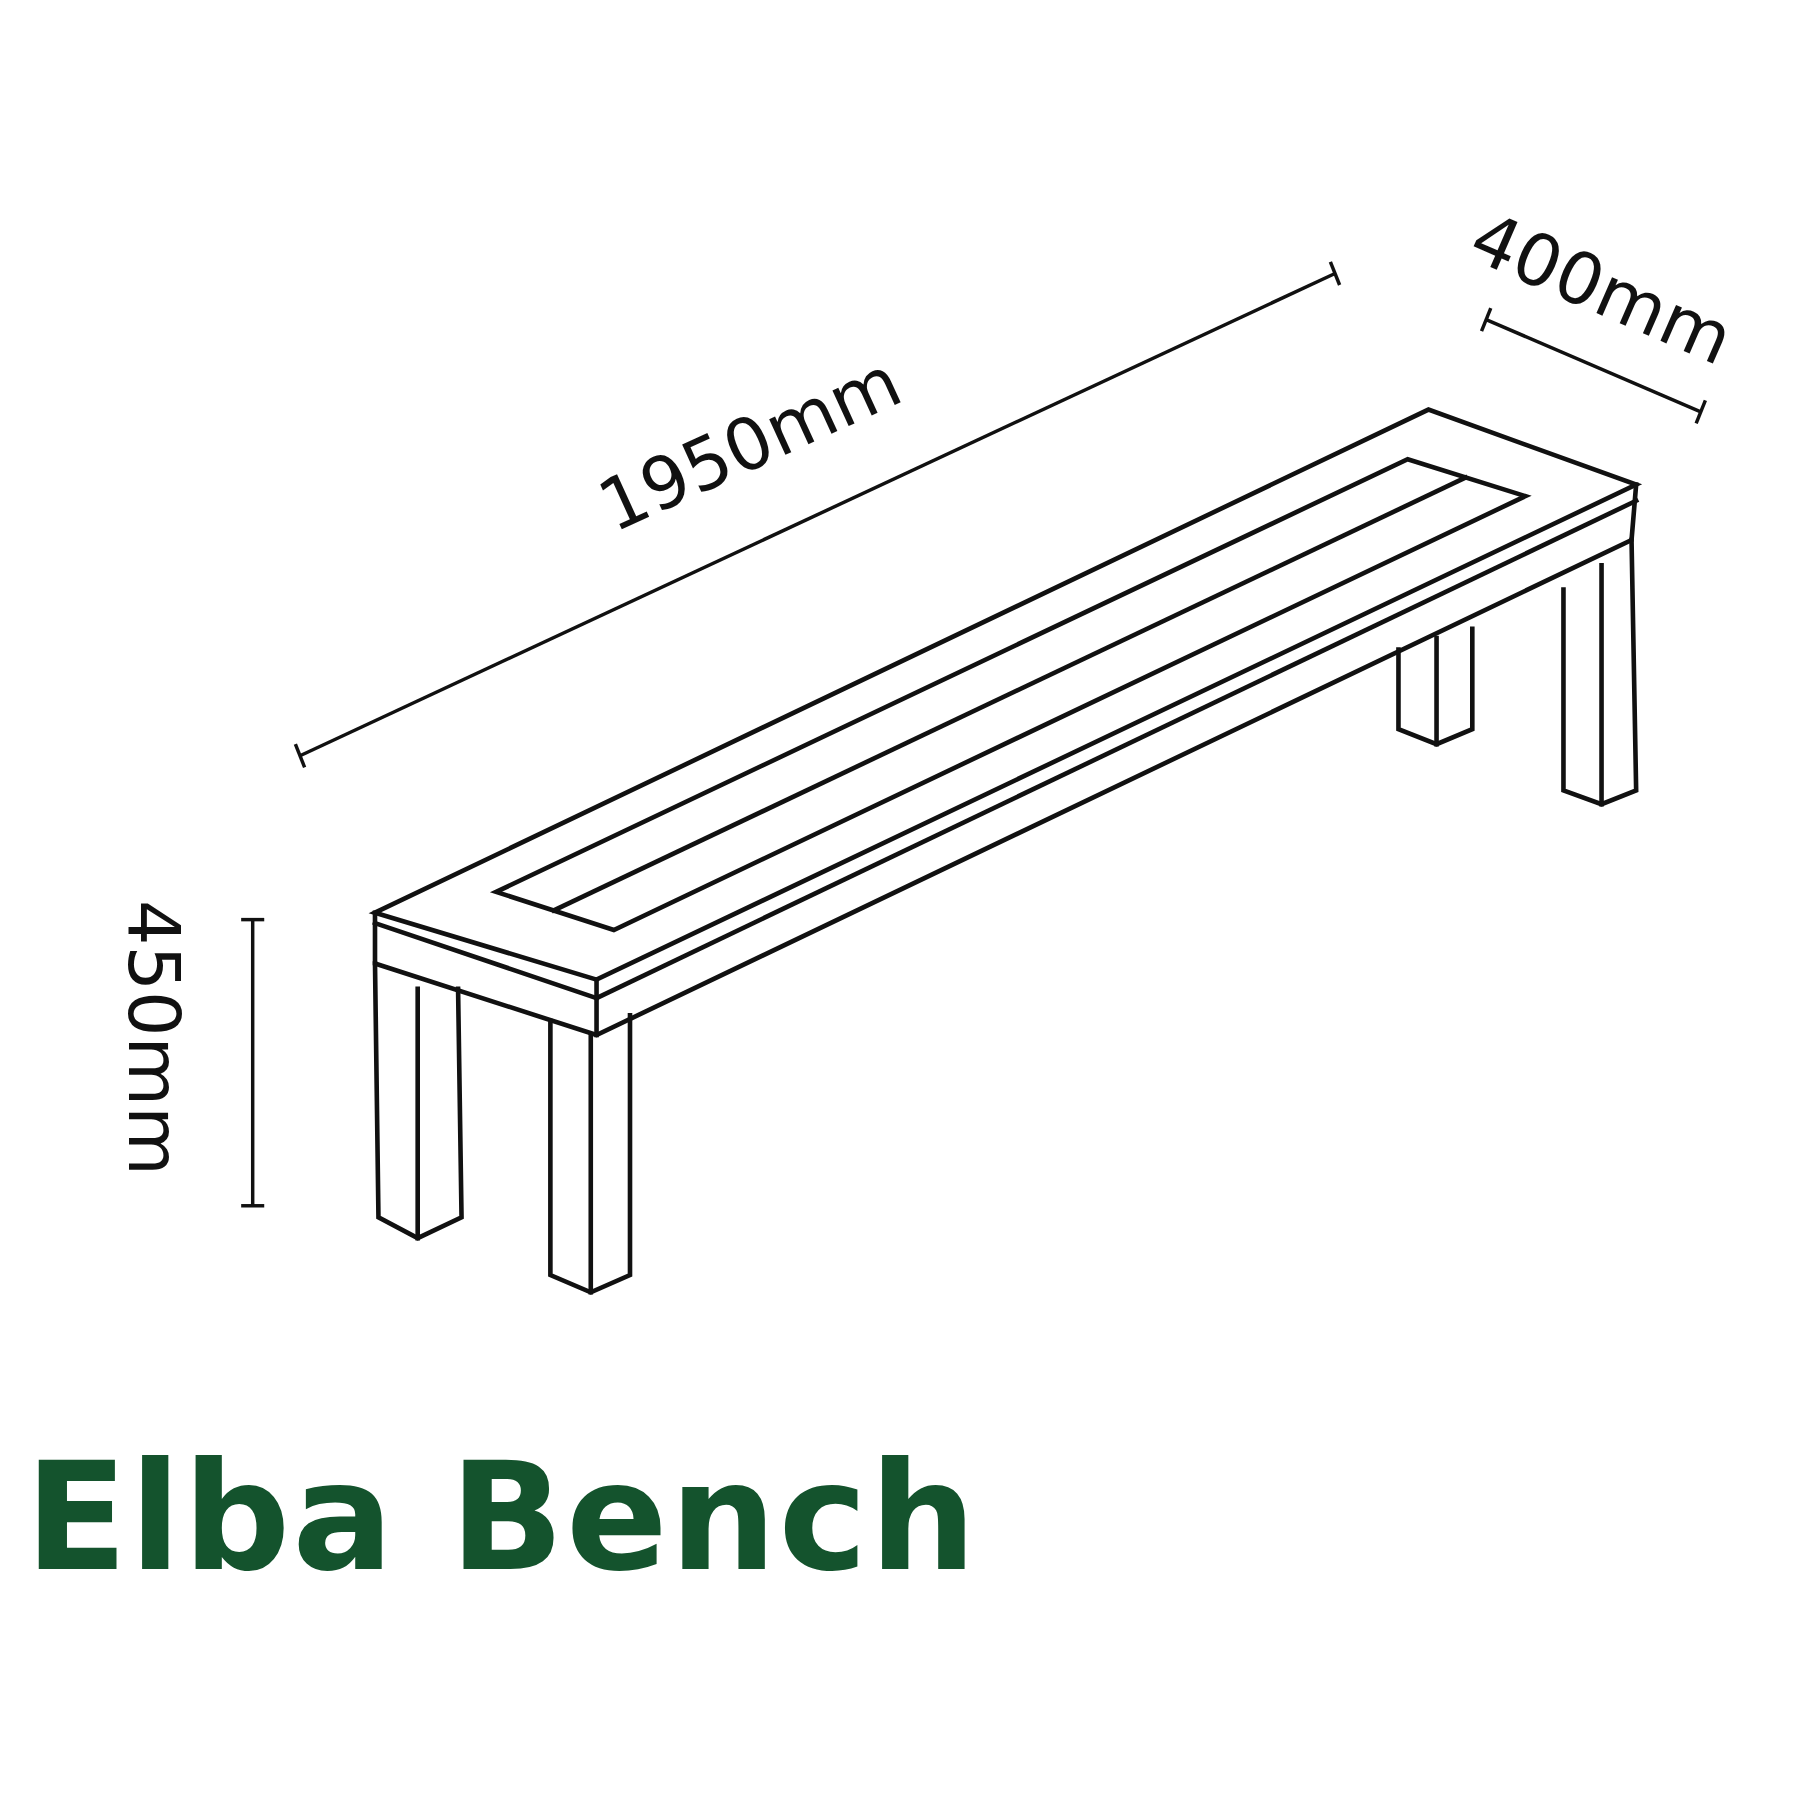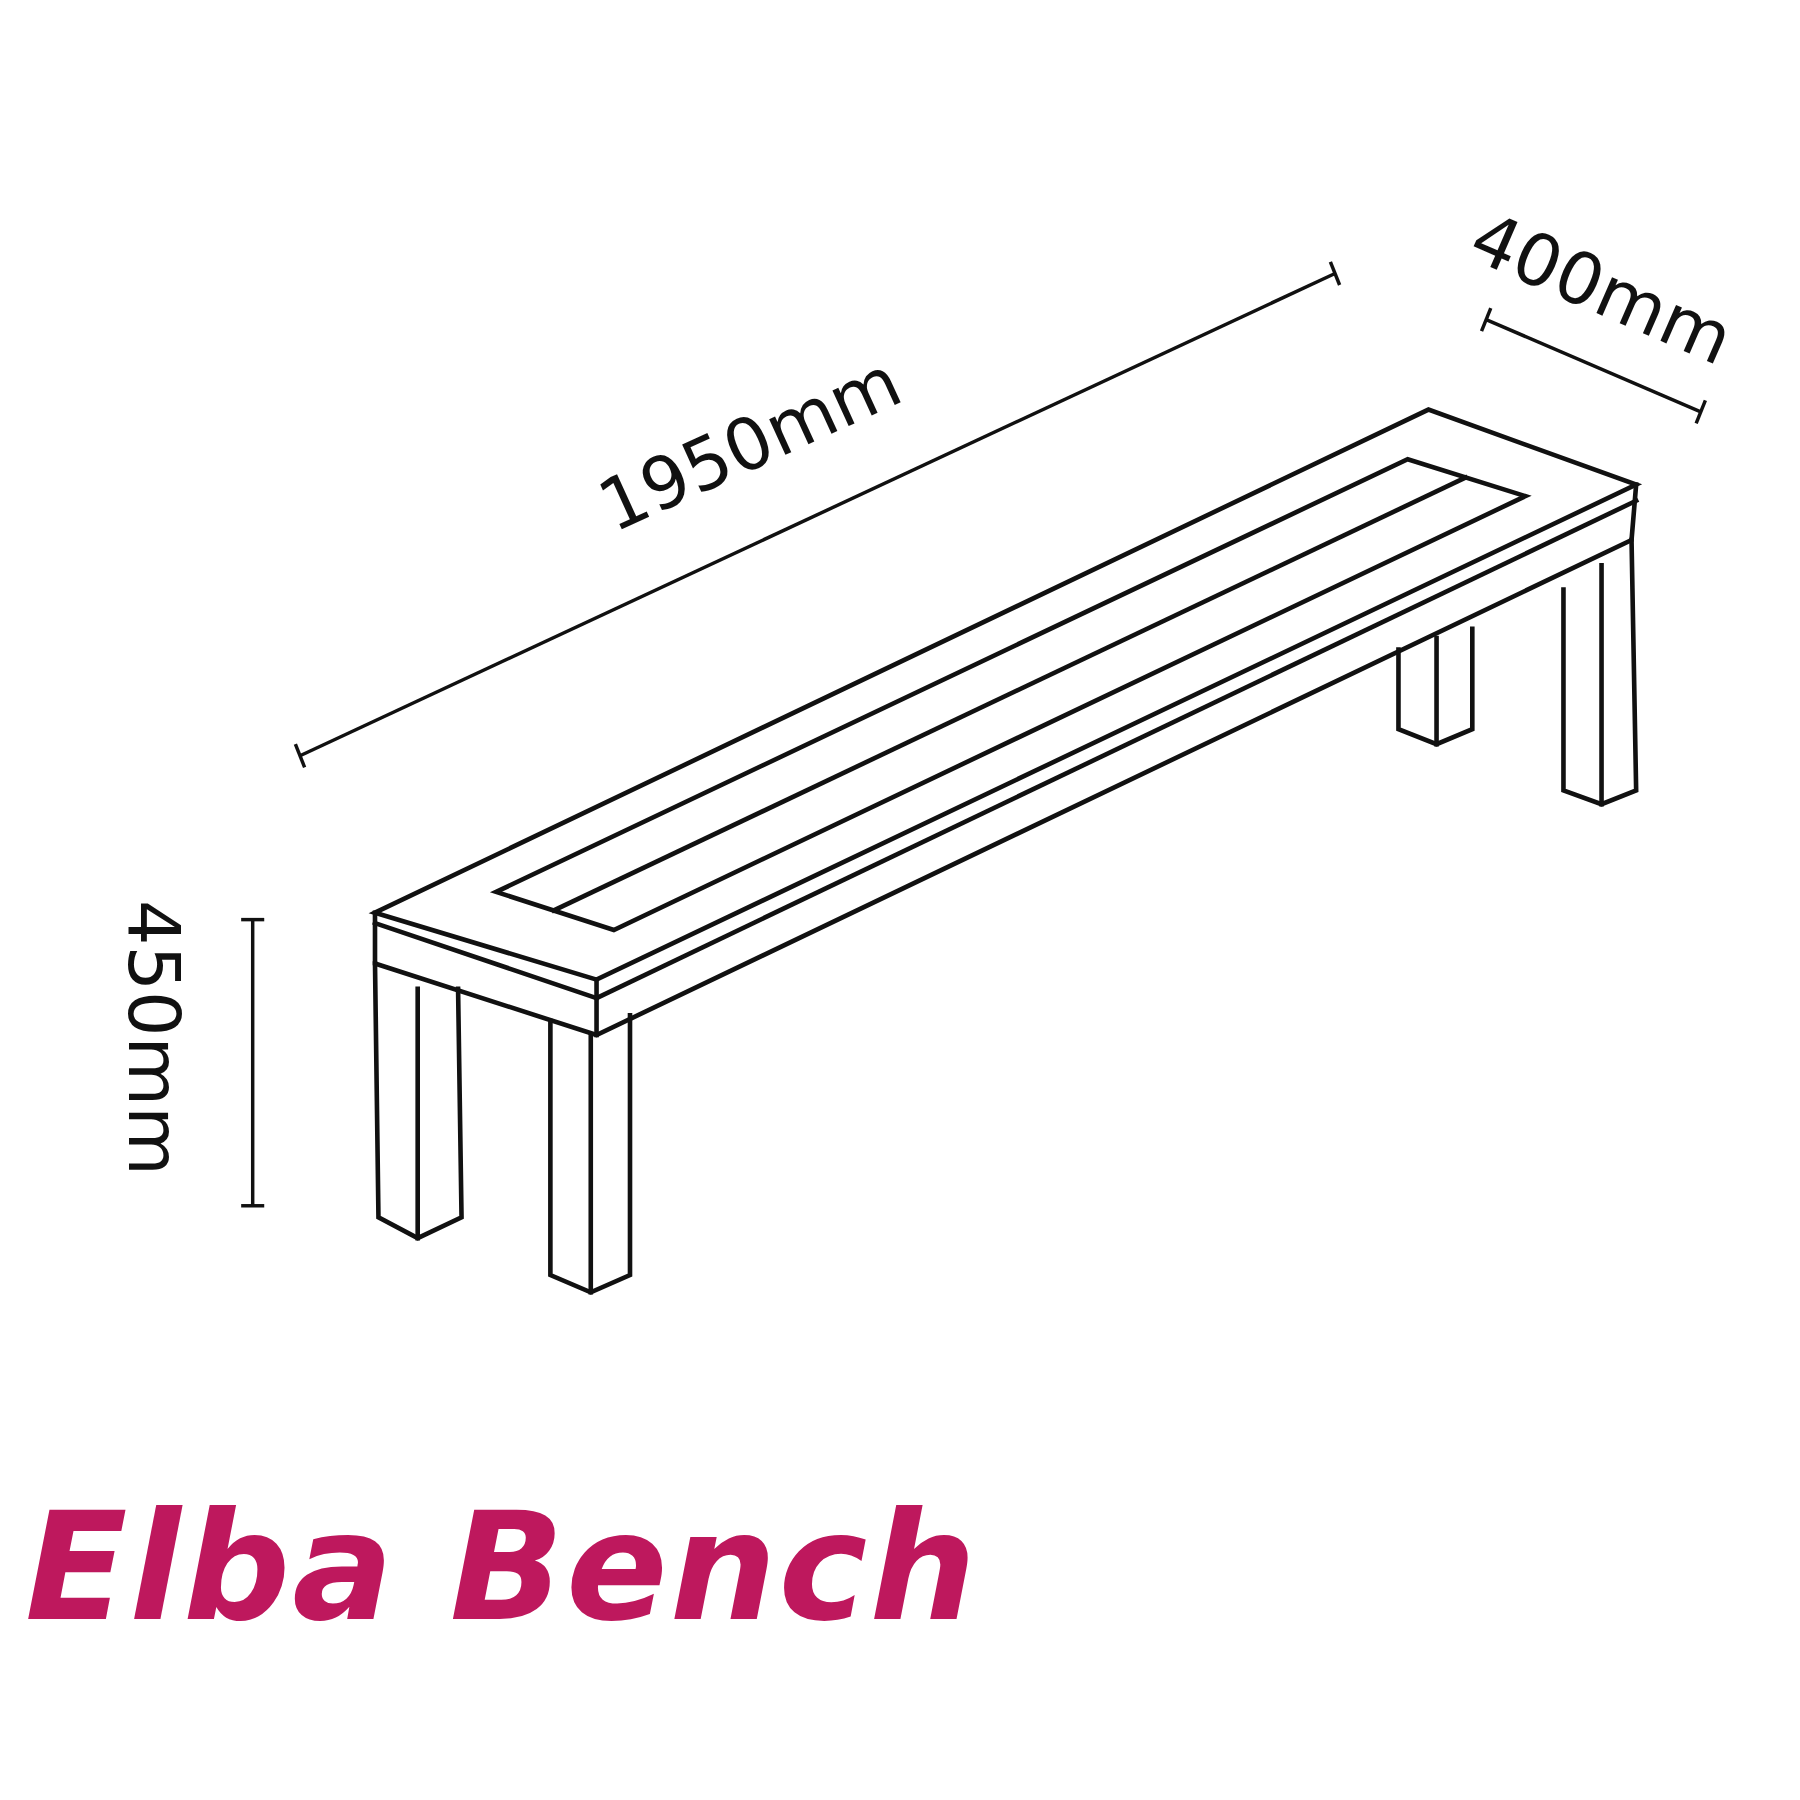--- a/index.html
+++ b/index.html
@@ -1,21 +1,21 @@
 <!DOCTYPE html>
 <html><head>
 <meta charset="utf-8">
 <style>
   html, body { margin:0; padding:0; background:#ffffff; }
   body { width:1800px; height:1800px; position:relative; overflow:hidden; }
   #canvas { position:absolute; left:0; top:0; width:1800px; height:1800px; }
   .ln { fill:none; stroke:#111; stroke-width:4; stroke-linejoin:miter; stroke-linecap:square; }
   .dim { fill:none; stroke:#111; stroke-width:3; }
   .dimtext { font-family:"DejaVu Sans", sans-serif; font-size:62px; fill:#111; }
-  .title { position:absolute; left:25px; top:1492px; font-family:"DejaVu Sans", sans-serif; font-weight:bold; font-size:150px; color:#be185d; letter-spacing:2px; line-height:1;font-style:italic; }
+  .title { position:absolute; left:25px; top:1442px; font-family:"DejaVu Sans", sans-serif; font-weight:bold; font-size:150px; color:#14532d; letter-spacing:2px; line-height:1; }
 </style>
 </head>
 <body>
 
 <svg id="canvas" viewBox="0 0 1560 1560" xmlns="http://www.w3.org/2000/svg">
 
   <g>
     <line class="dim" x1="260" y1="655" x2="1157" y2="237"></line>
     <line class="dim" x1="256" y1="645" x2="264" y2="665"></line>
     <line class="dim" x1="1153" y1="227" x2="1161" y2="247"></line>

